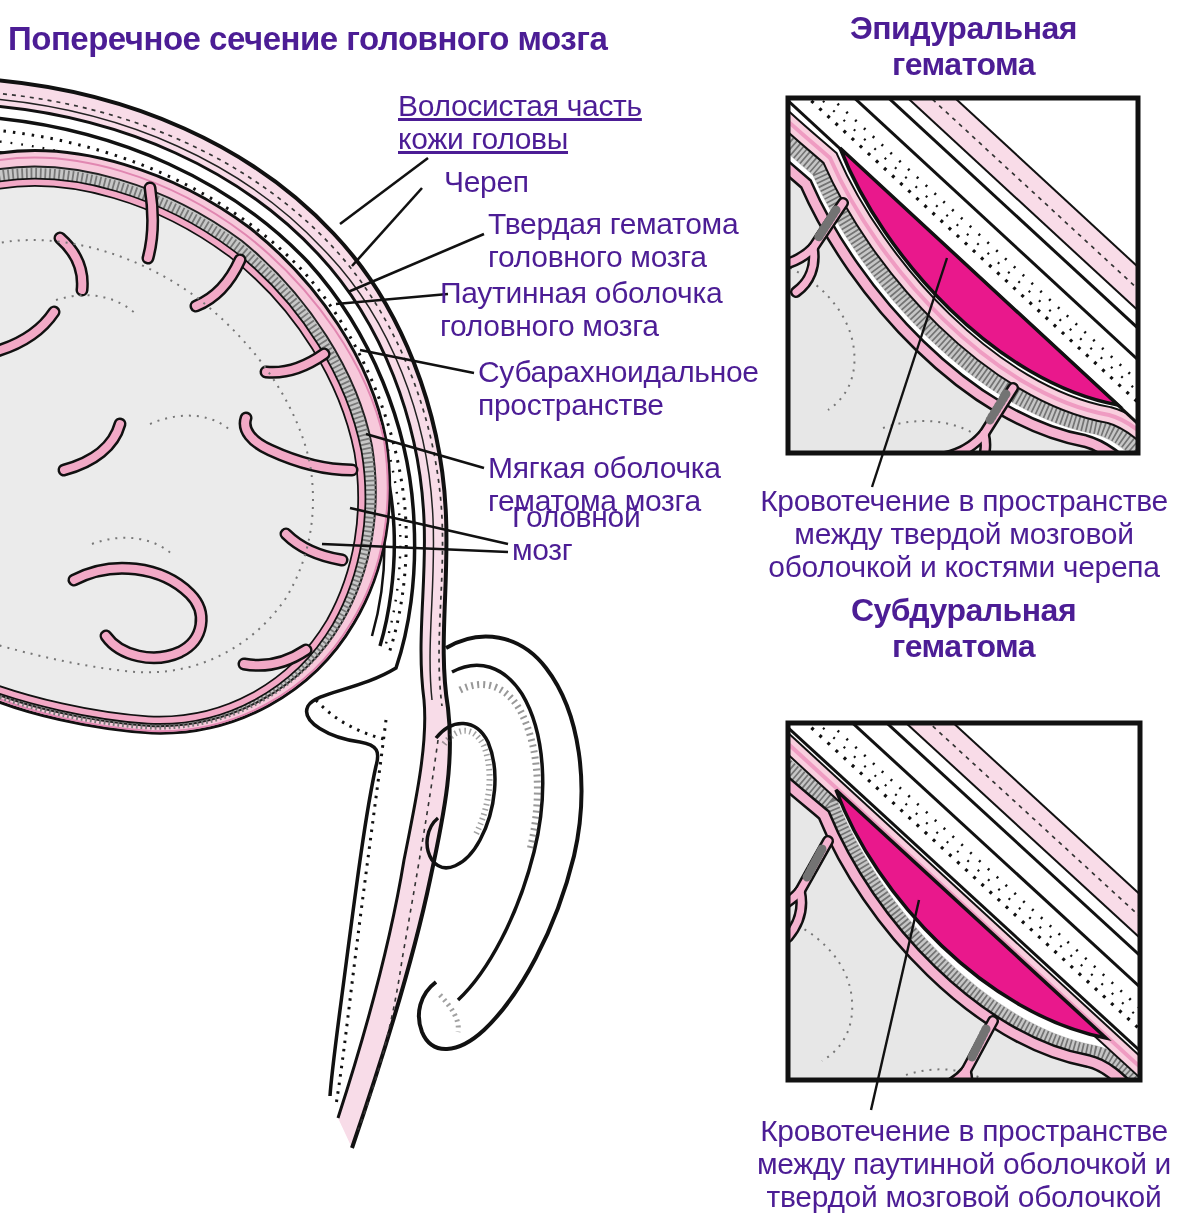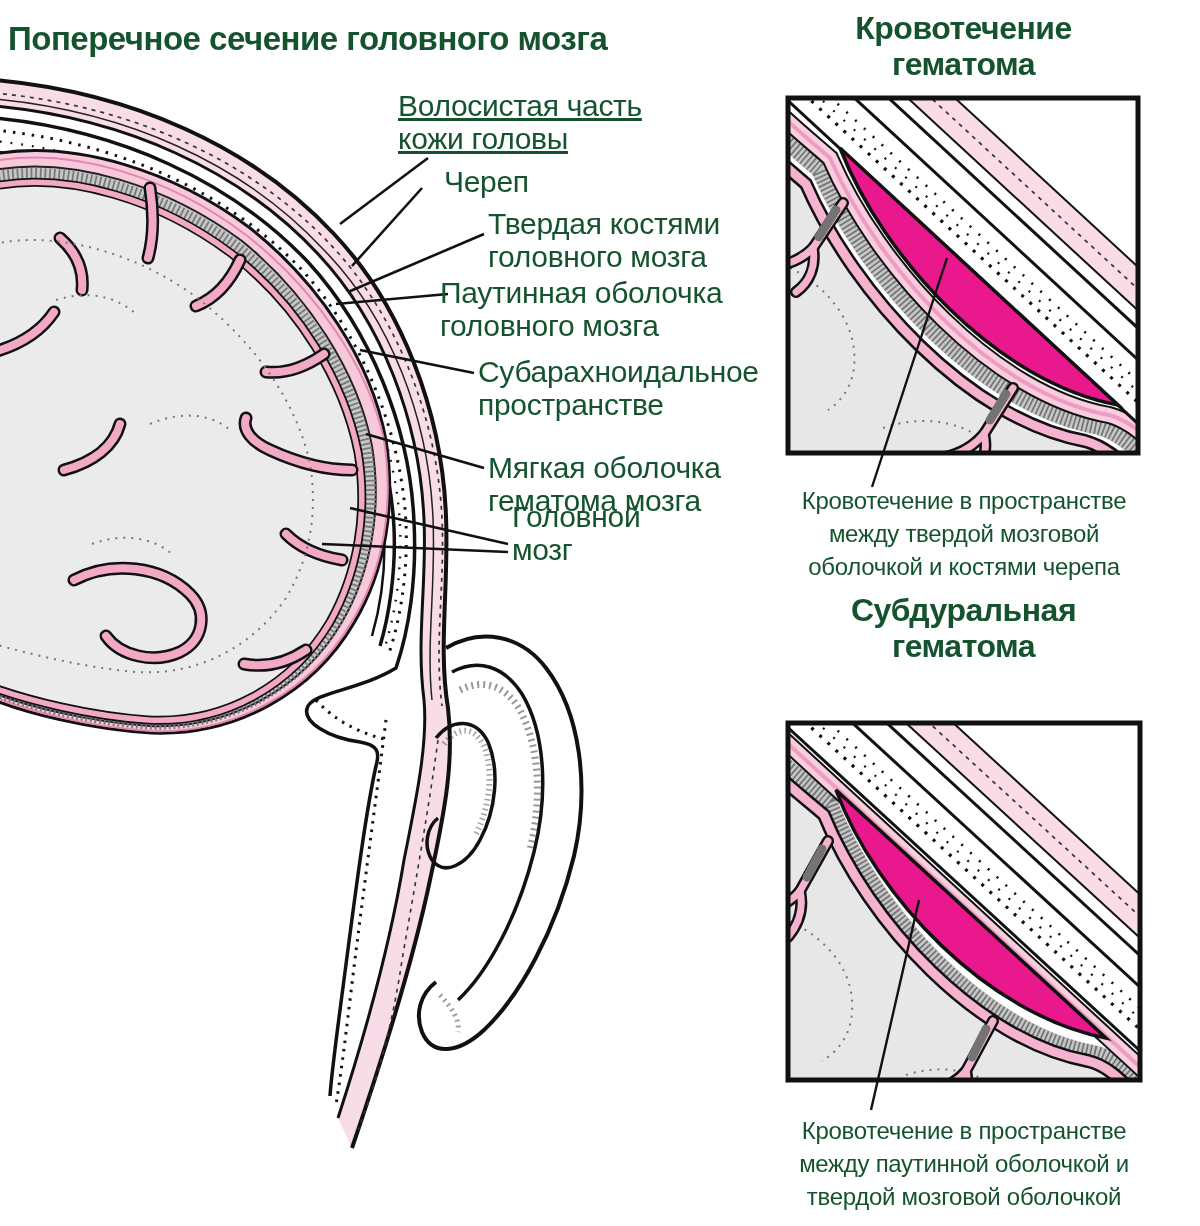--- a/index.html
+++ b/index.html
@@ -1,32 +1,32 @@
 <!DOCTYPE html>
 <html><head>
 <meta charset="utf-8">
 <style>
   html,body{margin:0;padding:0;background:#fff;}
   .stage{position:relative;width:1200px;height:1226px;background:#ffffff;overflow:hidden;
-         font-family:"Liberation Sans",sans-serif;color:#14532d;}
+         font-family:"Liberation Sans",sans-serif;color:#4c1d95;}
   svg{position:absolute;left:0;top:0;}
   .txt{position:absolute;white-space:pre-line;}
   .fig-title{left:8px;top:20px;font-size:33px;font-weight:bold;letter-spacing:-0.5px;white-space:nowrap;}
   .lbl{font-size:30px;line-height:33px;letter-spacing:-0.3px;}
   .lbl-scalp{left:398px;top:89px;text-decoration:underline;}
   .lbl-skull{left:444px;top:165px;}
   .lbl-dura{left:488px;top:207px;}
   .lbl-arachnoid{left:440px;top:276px;}
   .lbl-subarachnoid{left:478px;top:355px;}
   .lbl-pia{left:488px;top:451px;}
   .lbl-brain{left:512px;top:500px;}
   .panel-title{width:353px;text-align:center;font-size:32px;font-weight:bold;line-height:36px;letter-spacing:-0.5px;}
   .panel-title-1{left:787px;top:10px;}
   .panel-title-2{left:787px;top:592px;}
-  .panel-caption{width:448px;left:740px;text-align:center;font-size:24px;line-height:33px;letter-spacing:-0.3px;}
+  .panel-caption{width:448px;left:740px;text-align:center;font-size:30px;line-height:33px;letter-spacing:-0.3px;}
   .panel-caption-1{top:484px;}
   .panel-caption-2{top:1114px;}
 </style>
 </head>
 <body>
 
 <div class="stage">
 
 <svg width="1200" height="1226" viewBox="0 0 1200 1226">
 
@@ -236,32 +236,32 @@
     <line x1="947" y1="258" x2="872" y2="487" stroke-width="2.4"></line>
     <line x1="919" y1="900" x2="871" y2="1110" stroke-width="2.4"></line>
   </g>
 </svg>
 
 <div class="txt fig-title">Поперечное сечение головного мозга</div>
 
 <div class="txt lbl lbl-scalp">Волосистая часть
 кожи головы</div>
 <div class="txt lbl lbl-skull">Череп</div>
-<div class="txt lbl lbl-dura">Твердая костями
+<div class="txt lbl lbl-dura">Твердая гематома
 головного мозга</div>
 <div class="txt lbl lbl-arachnoid">Паутинная оболочка
 головного мозга</div>
 <div class="txt lbl lbl-subarachnoid">Субарахноидальное
 пространстве</div>
 <div class="txt lbl lbl-pia">Мягкая оболочка
 гематома мозга</div>
 <div class="txt lbl lbl-brain">Головной
 мозг</div>
 
-<div class="txt panel-title panel-title-1">Кровотечение
+<div class="txt panel-title panel-title-1">Эпидуральная
 гематома</div>
 <div class="txt panel-caption panel-caption-1">Кровотечение в пространстве
 между твердой мозговой
 оболочкой и костями черепа</div>
 
 <div class="txt panel-title panel-title-2">Субдуральная
 гематома</div>
 <div class="txt panel-caption panel-caption-2">Кровотечение в пространстве
 между паутинной оболочкой и
 твердой мозговой оболочкой</div>

